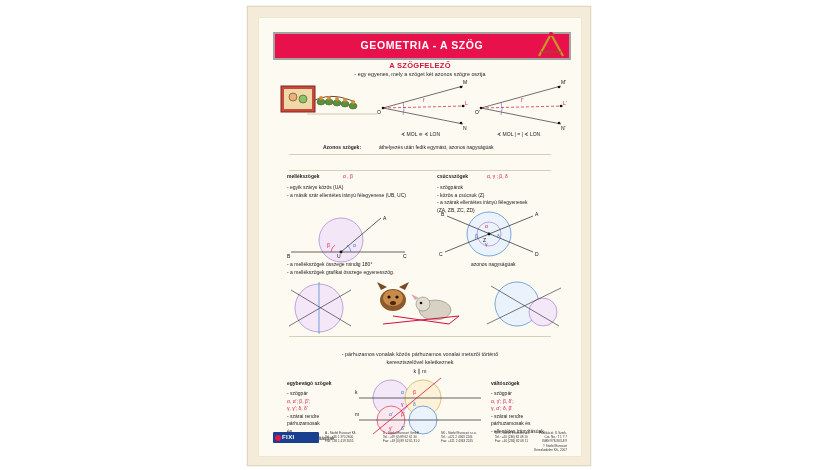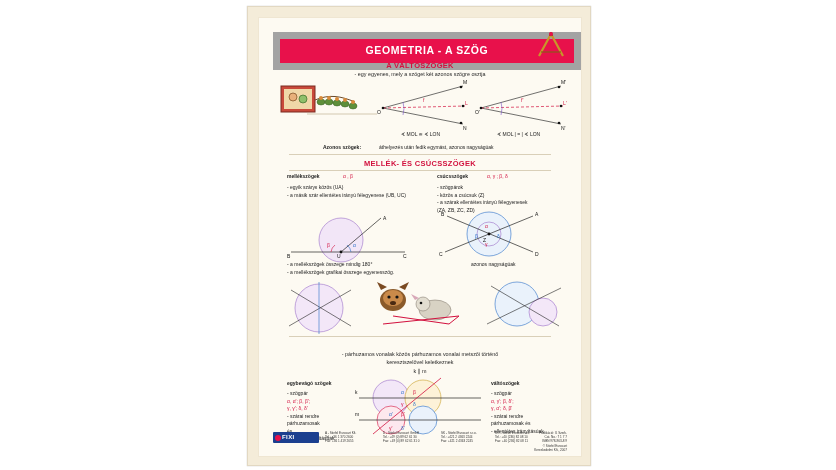--- a/index.html
+++ b/index.html
@@ -20,21 +20,21 @@
   .inner{
     position:absolute;left:10px;top:10px;width:322px;height:438px;
     background:#fdfaf2;
     border:1px solid #efe6d2;
   }
 
   
   .titlebar{
     position:absolute;left:14px;top:14px;width:294px;height:24px;
     background:#e8114b;
-    border:7px solid #a3a3a3;
+    border:2px solid #a3a3a3;
   }
   .titlebar .t{
     position:absolute;left:0;top:5px;width:294px;text-align:center;
     color:#ffffff;font-size:10.5px;font-weight:bold;letter-spacing:.6px;
   }
   .logo-tri{
     position:absolute;right:-2px;top:-4px;width:34px;height:30px;
   }
 
   
@@ -88,21 +88,21 @@
       <div class="titlebar">
         <div class="t">GEOMETRIA - A SZÖG</div>
       </div>
       <svg class="logo-tri" style="left:276px;top:12px;" width="36" height="30">
         <path d="M4 26 L16 4 L28 26" fill="none" stroke="#c8962a" stroke-width="2.2"></path>
         <path d="M14 6 L18 6 L17 2 L15 2 Z" fill="#8b5a1a"></path>
         <line x1="6" y1="22" x2="26" y2="22" stroke="#8b5a1a" stroke-width="1.2"></line>
         <circle cx="16" cy="4" r="2" fill="#e8114b"></circle>
       </svg>
 
-      <div class="h2" style="left:14px;top:43px;width:294px;">A VÁLTÓSZÖGEK</div>
+      <div class="h2" style="left:14px;top:43px;width:294px;">A SZÖGFELEZŐ</div>
       <div class="sub" style="left:14px;top:53px;width:294px;">- egy egyenes, mely a szöget két azonos szögre osztja</div>
 
       <div class="canvas" style="left:18px;top:62px;">
         <svg width="120" height="58">
           <rect x="4" y="6" width="34" height="26" fill="#c9493a" stroke="#7a2a20" stroke-width="1"></rect>
           <rect x="7" y="9" width="28" height="20" fill="#f0d8a8"></rect>
           <circle cx="16" cy="17" r="4" fill="#e8b07a" stroke="#7a4a20" stroke-width=".7"></circle>
           <circle cx="26" cy="19" r="4" fill="#8fbf6a" stroke="#3d6b28" stroke-width=".7"></circle>
           <path d="M38 20 C 52 14, 64 16, 78 22" stroke="#6b4a2a" stroke-width="1" fill="none"></path>
           <g fill="#5e8f3a" stroke="#2f5a1c" stroke-width=".5">
@@ -160,21 +160,20 @@
       </div>
 
       <div class="lbl" style="left:142px;top:113px;">∢ MOL  ≅  ∢ LON</div>
       <div class="lbl" style="left:238px;top:113px;">∢ MOL |  =  | ∢ LON</div>
 
       <div class="lbl b" style="left:64px;top:126px;">Azonos szögek:</div>
       <div class="lbl" style="left:120px;top:126px;">áthelyezés után fedik egymást, azonos nagyságúak</div>
 
       <div class="rule" style="left:30px;top:136px;width:262px;"></div>
 
-      <div class="h2" style="left:14px;top:141px;width:294px;">MELLÉK- ÉS CSÚCSSZÖGEK</div>
       <div class="rule" style="left:30px;top:152px;width:262px;"></div>
 
       <div class="lbl b" style="left:28px;top:155px;">mellékszögek</div>
       <div class="lbl red" style="left:84px;top:155px;">α , β</div>
       <div class="bullets" style="left:28px;top:166px;">
         <div>- egyik szárук közös (UA)</div>
         <div>- a másik szár ellentétes irányú félegyenese  (UB, UC)</div>
       </div>
 
       <div class="lbl b" style="left:178px;top:155px;">csúcsszögek</div>

